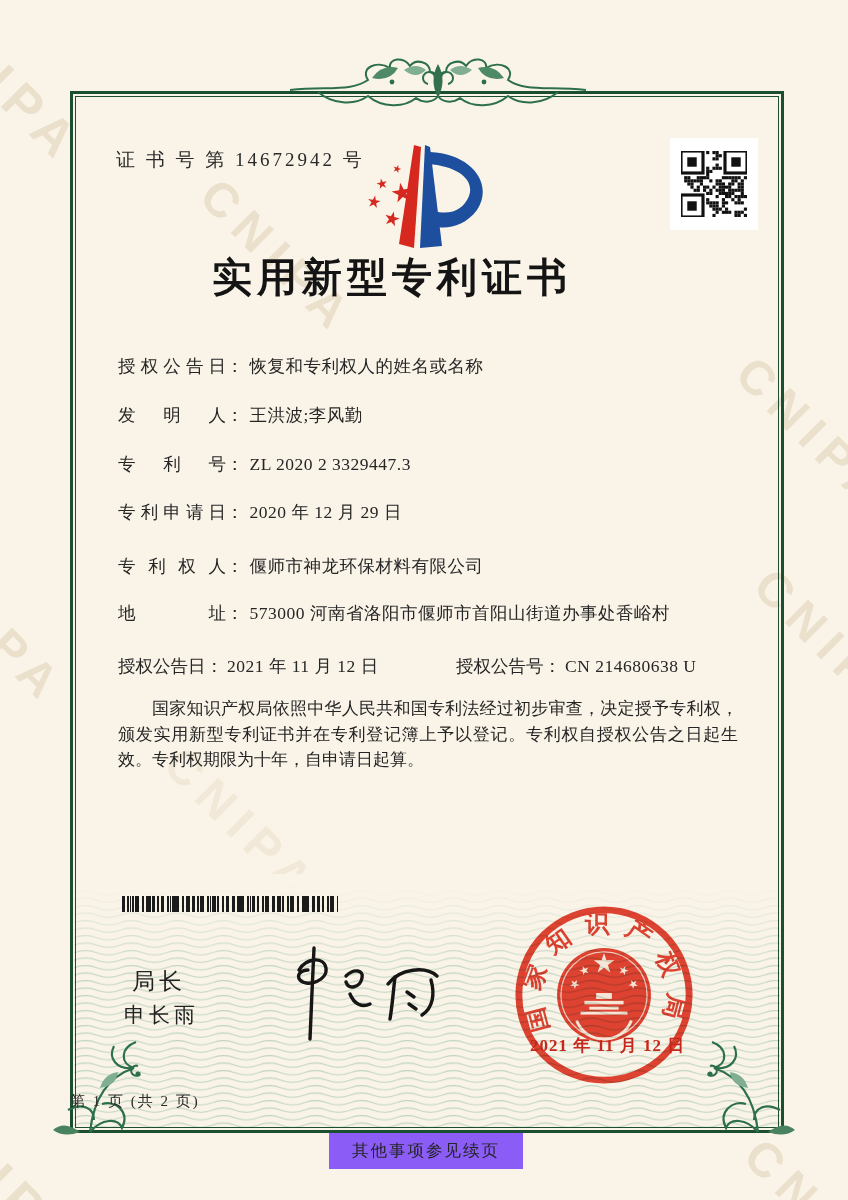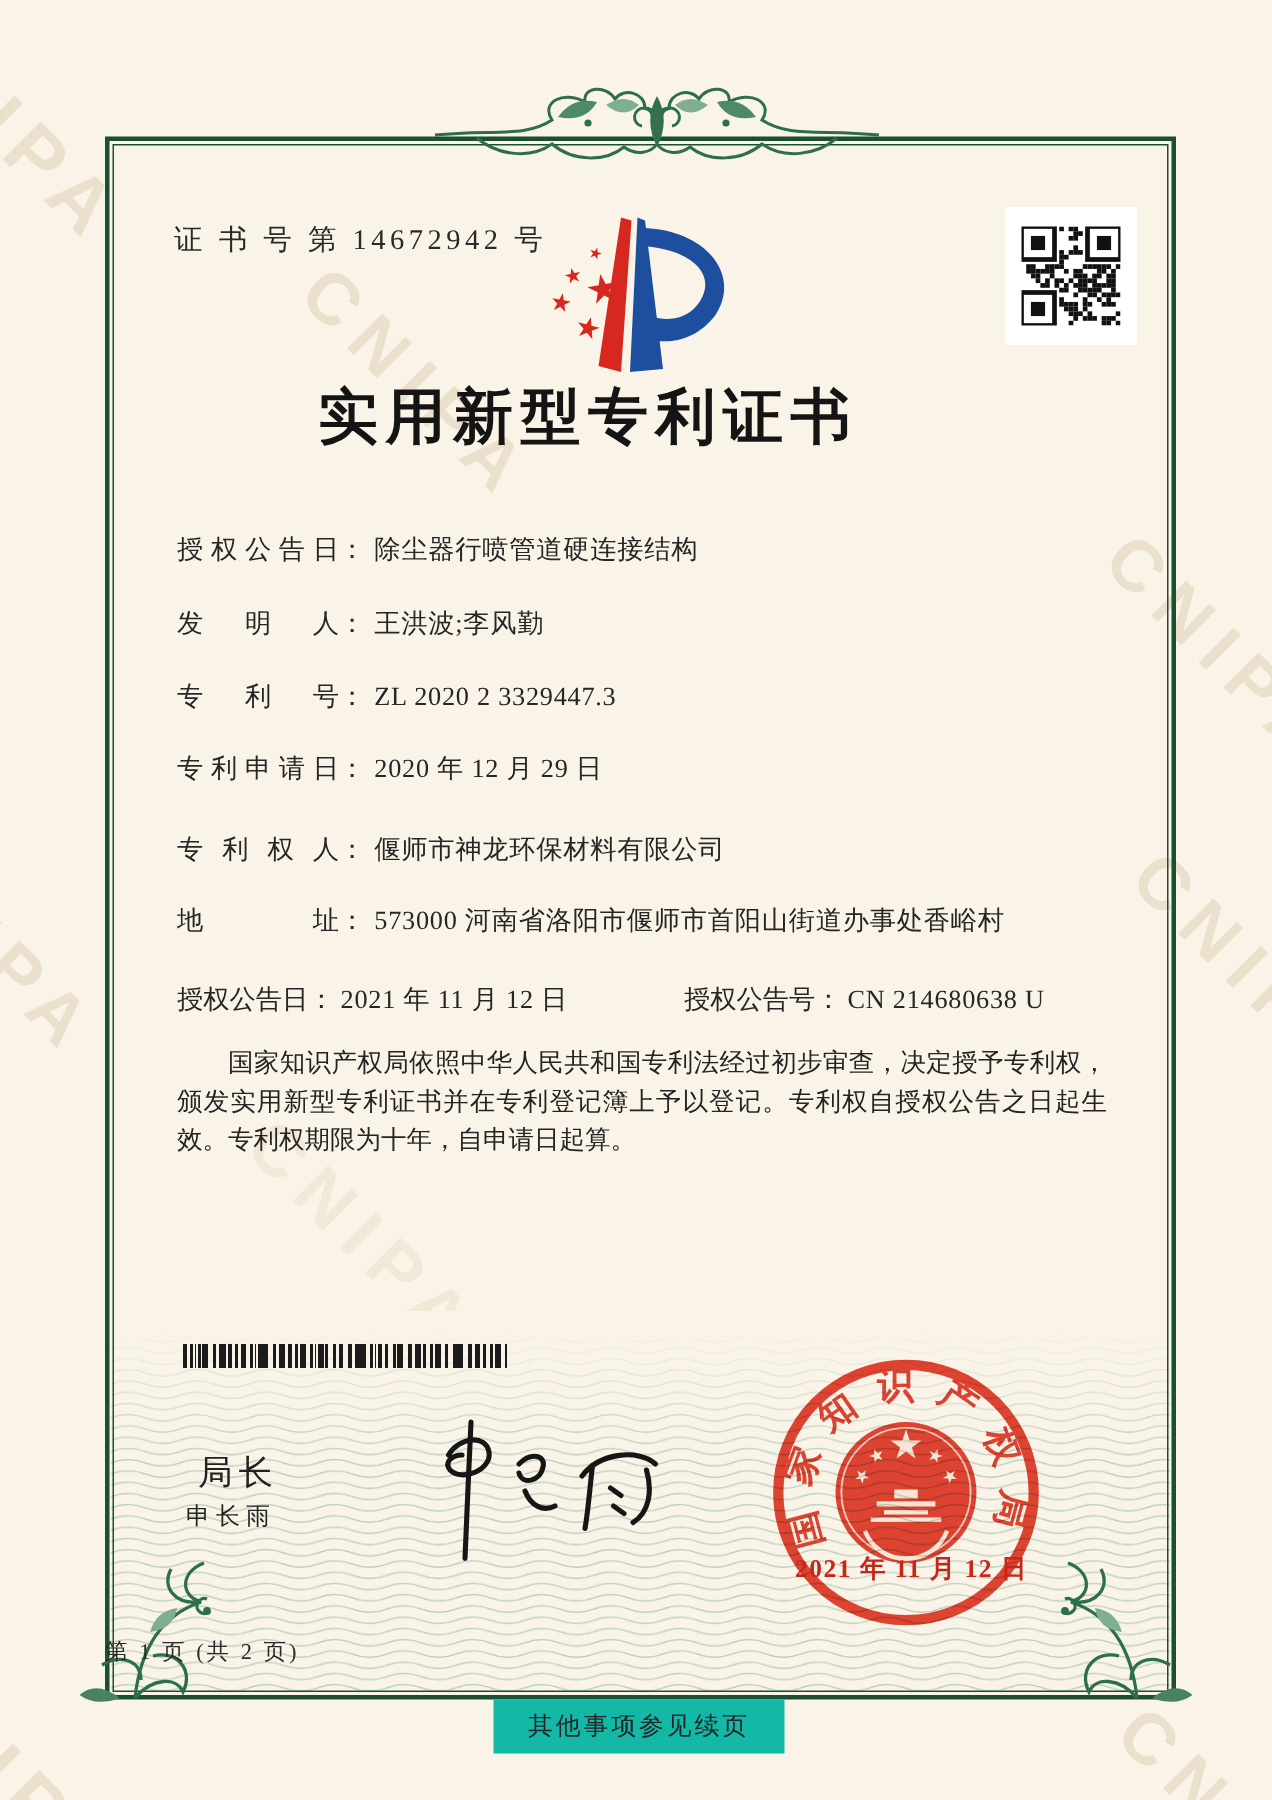--- a/index.html
+++ b/index.html
@@ -45,32 +45,32 @@
   .paras p{margin:0;text-indent:2em;font-size:17px;line-height:25.5px;
            text-align:justify;color:#242424;}
 
   
   .barcode{position:absolute;left:122px;top:896px;width:216px;height:16px;z-index:4;
      background:
       repeating-linear-gradient(90deg,#1b1b1b 0 2px,transparent 2px 5px),
       repeating-linear-gradient(90deg,#1b1b1b 0 1px,transparent 1px 8px),
       repeating-linear-gradient(90deg,#1b1b1b 0 3px,transparent 3px 13px);}
   .sig-title{position:absolute;left:132px;top:966px;font-size:23px;z-index:4;letter-spacing:4px;}
-  .sig-name{position:absolute;left:124px;top:1001px;font-size:16px;z-index:4;letter-spacing:4px;}
+  .sig-name{position:absolute;left:124px;top:1001px;font-size:21px;z-index:4;letter-spacing:4px;}
   .signature{position:absolute;left:250px;top:942px;width:200px;height:100px;z-index:5;}
 
   .seal{position:absolute;left:512px;top:903px;width:184px;height:184px;z-index:5;
         mix-blend-mode:multiply;opacity:0.95;}
   .seal-date{position:absolute;left:530px;top:1034px;font-size:17px;font-weight:600;
              color:#c7271a;letter-spacing:1px;z-index:6;}
 
   .page-no{position:absolute;left:70px;width:714px;top:1092px;text-align:left;
            font-size:15px;letter-spacing:2px;z-index:4;color:#2a2a2a;}
   .cont-box{position:absolute;left:329px;top:1133px;width:194px;height:36px;
-            background:#14b8a6;z-index:4;display:flex;align-items:center;justify-content:center;}
+            background:#8b5cf6;z-index:4;display:flex;align-items:center;justify-content:center;}
   .cont-text{font-size:16.5px;letter-spacing:2px;color:#242424;}
 
   
   .orn{position:absolute;z-index:4;pointer-events:none;}
   .orn-top{left:288px;top:56px;width:300px;height:64px;}
   .orn-bl{left:50px;top:1040px;width:100px;height:100px;}
   .orn-br{left:698px;top:1040px;width:100px;height:100px;transform:scaleX(-1);}
 </style>
 </head>
 <body>
@@ -286,21 +286,21 @@
     <use href="#lstar" transform="translate(43,29) scale(0.42) rotate(18)" fill="#d6281e"></use>
     <use href="#lstar" transform="translate(28,44) scale(0.55) rotate(-12)" fill="#d6281e"></use>
     <use href="#lstar" transform="translate(20,62) scale(0.66) rotate(10)" fill="#d6281e"></use>
     <use href="#lstar" transform="translate(48,53) scale(1.05) rotate(-10)" fill="#d6281e"></use>
     <use href="#lstar" transform="translate(38,79) scale(0.78) rotate(14)" fill="#d6281e"></use>
   </svg>
 
   <div class="title">实用新型专利证书</div>
 
   <div class="row" style="top:354px">
-    <span class="lbl"><span class="lt">授权公告日</span><span class="colon">：</span></span><span class="val">除尘器行喷管道硬连接结构</span>
+    <span class="lbl"><span class="lt">授权公告日</span><span class="colon">：</span></span><span class="val">恢复和专利权人的姓名或名称</span>
   </div>
   <div class="row" style="top:403px">
     <span class="lbl"><span class="lt">发明人</span><span class="colon">：</span></span><span class="val">王洪波;李风勤</span>
   </div>
   <div class="row" style="top:452px">
     <span class="lbl"><span class="lt">专利号</span><span class="colon">：</span></span><span class="val">ZL 2020 2 3329447.3</span>
   </div>
   <div class="row" style="top:500px">
     <span class="lbl"><span class="lt">专利申请日</span><span class="colon">：</span></span><span class="val">2020 年 12 月 29 日</span>
   </div>

